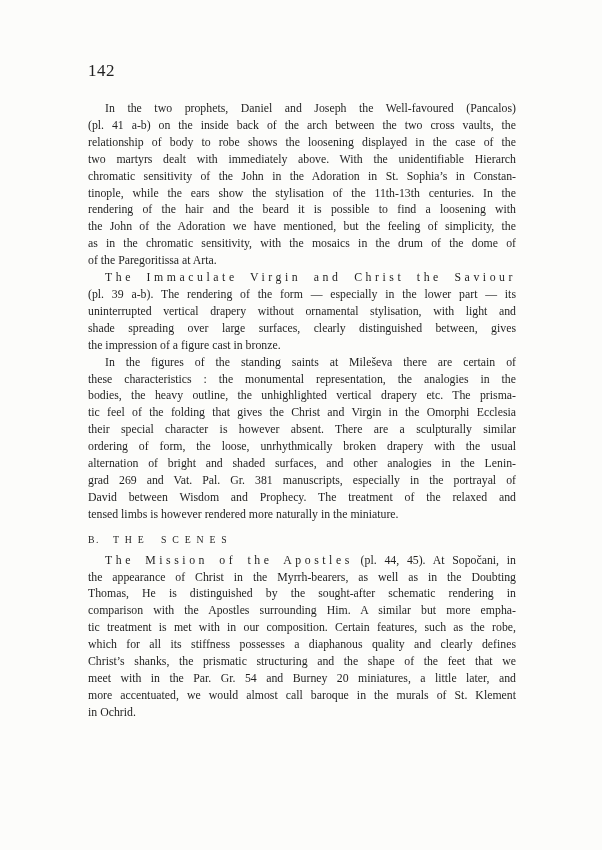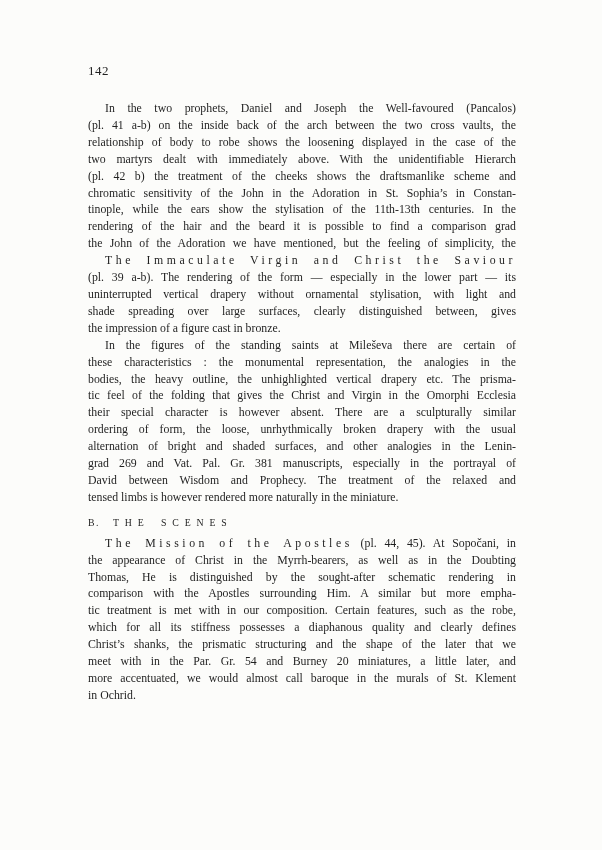--- a/index.html
+++ b/index.html
@@ -14,21 +14,21 @@
     font-family: "Liberation Serif", "DejaVu Serif", serif;
     margin: 0 auto;
   }
   .content {
     position: absolute;
     left: 88px;
     top: 63px;
     width: 428px;
   }
   .page-number {
-    font-size: 13px;
+    font-size: 17px;
     line-height: 15px;
     letter-spacing: 0.5px;
     margin-bottom: 22px;
   }
   .block.paragraph { margin: 0; }
   .line {
     font-size: 11.8px;
     line-height: 16.9px;
     text-align: justify;
     text-align-last: justify;
@@ -51,25 +51,26 @@
 
 <div class="page" style="background: rgb(252, 252, 250); color: rgb(31, 31, 31);">
   <div class="content">
     <div class="page-number">142</div>
     <div>
         <div class="block paragraph">
           <div class="line first"><span>In the two prophets, Daniel and Joseph the Well-favoured (Pancalos)</span></div>
           <div class="line"><span>(pl. 41 a-b) on the inside back of the arch between the two cross vaults, the</span></div>
           <div class="line"><span>relationship of body to robe shows the loosening displayed in the case of the</span></div>
           <div class="line"><span>two martyrs dealt with immediately above. With the unidentifiable Hierarch</span></div>
-          <div class="line"><span>(pl. 42 b) the treatment of the cheeks shows the draftsmanlike scheme and</span></div>
           <div class="line"><span>chromatic sensitivity of the John in the Adoration in St. Sophia’s in Constan-</span></div>
           <div class="line"><span>tinople, while the ears show the stylisation of the 11th-13th centuries. In the</span></div>
-          <div class="line"><span>rendering of the hair and the beard it is possible to find a comparison grad</span></div>
+          <div class="line"><span>rendering of the hair and the beard it is possible to find a loosening with</span></div>
           <div class="line"><span>the John of the Adoration we have mentioned, but the feeling of simplicity, the</span></div>
+          <div class="line"><span>as in the chromatic sensitivity, with the mosaics in the drum of the dome of</span></div>
+          <div class="line last"><span>of the Paregoritissa at Arta.</span></div>
         </div>
         <div class="block paragraph">
           <div class="line first"><span class="spread">The Immaculate Virgin and Christ the Saviour</span></div>
           <div class="line"><span>(pl. 39 a-b). The rendering of the form — especially in the lower part — its</span></div>
           <div class="line"><span>uninterrupted vertical drapery without ornamental stylisation, with light and</span></div>
           <div class="line"><span>shade spreading over large surfaces, clearly distinguished between, gives</span></div>
           <div class="line last"><span>the impression of a figure cast in bronze.</span></div>
         </div>
         <div class="block paragraph">
           <div class="line first"><span>In the figures of the standing saints at Mileševa there are certain of</span></div>
@@ -86,20 +87,20 @@
         <div class="block heading">
           <div class="line first last"><span class="heading-label">B.</span><span class="heading-spread">THE SCENES</span></div>
         </div>
         <div class="block paragraph">
           <div class="line first"><span class="spread">The Mission of the Apostles</span><span> (pl. 44, 45). At Sopočani, in</span></div>
           <div class="line"><span>the appearance of Christ in the Myrrh-bearers, as well as in the Doubting</span></div>
           <div class="line"><span>Thomas, He is distinguished by the sought-after schematic rendering in</span></div>
           <div class="line"><span>comparison with the Apostles surrounding Him. A similar but more empha-</span></div>
           <div class="line"><span>tic treatment is met with in our composition. Certain features, such as the robe,</span></div>
           <div class="line"><span>which for all its stiffness possesses a diaphanous quality and clearly defines</span></div>
-          <div class="line"><span>Christ’s shanks, the prismatic structuring and the shape of the later that we</span></div>
+          <div class="line"><span>Christ’s shanks, the prismatic structuring and the shape of the feet that we</span></div>
           <div class="line"><span>meet with in the Par. Gr. 54 and Burney 20 miniatures, a little later, and</span></div>
           <div class="line"><span>more accentuated, we would almost call baroque in the murals of St. Klement</span></div>
           <div class="line last"><span>in Ochrid.</span></div>
         </div>
       </div>
   </div>
 </div>
 
 </body></html>

